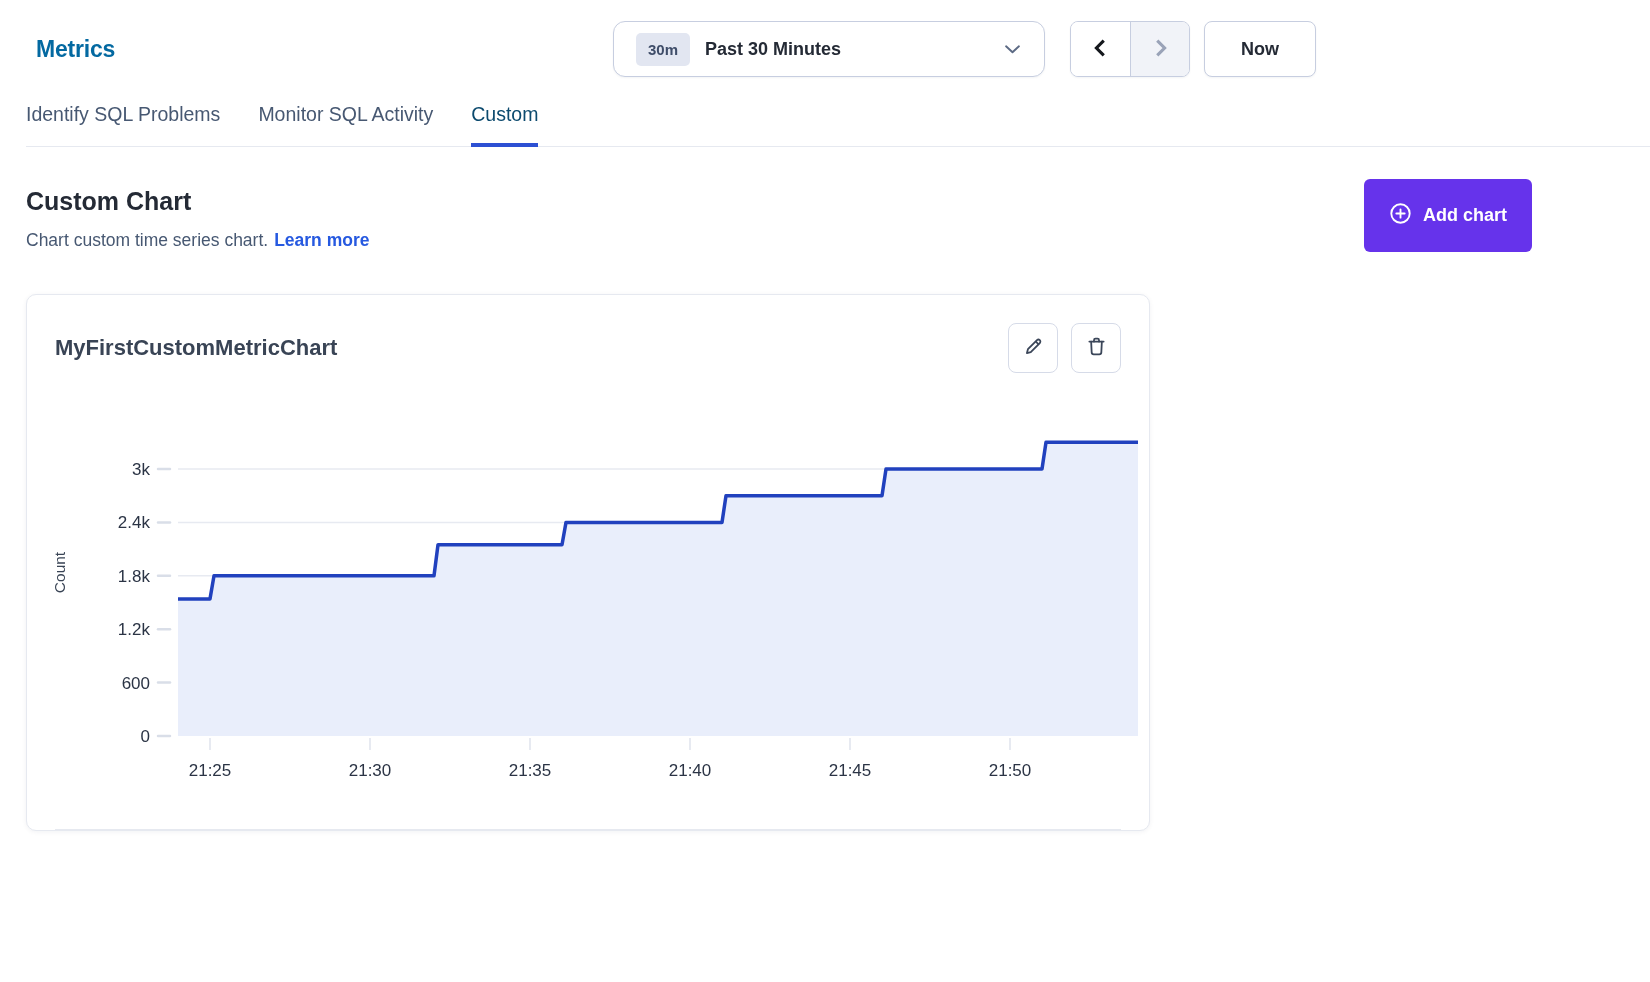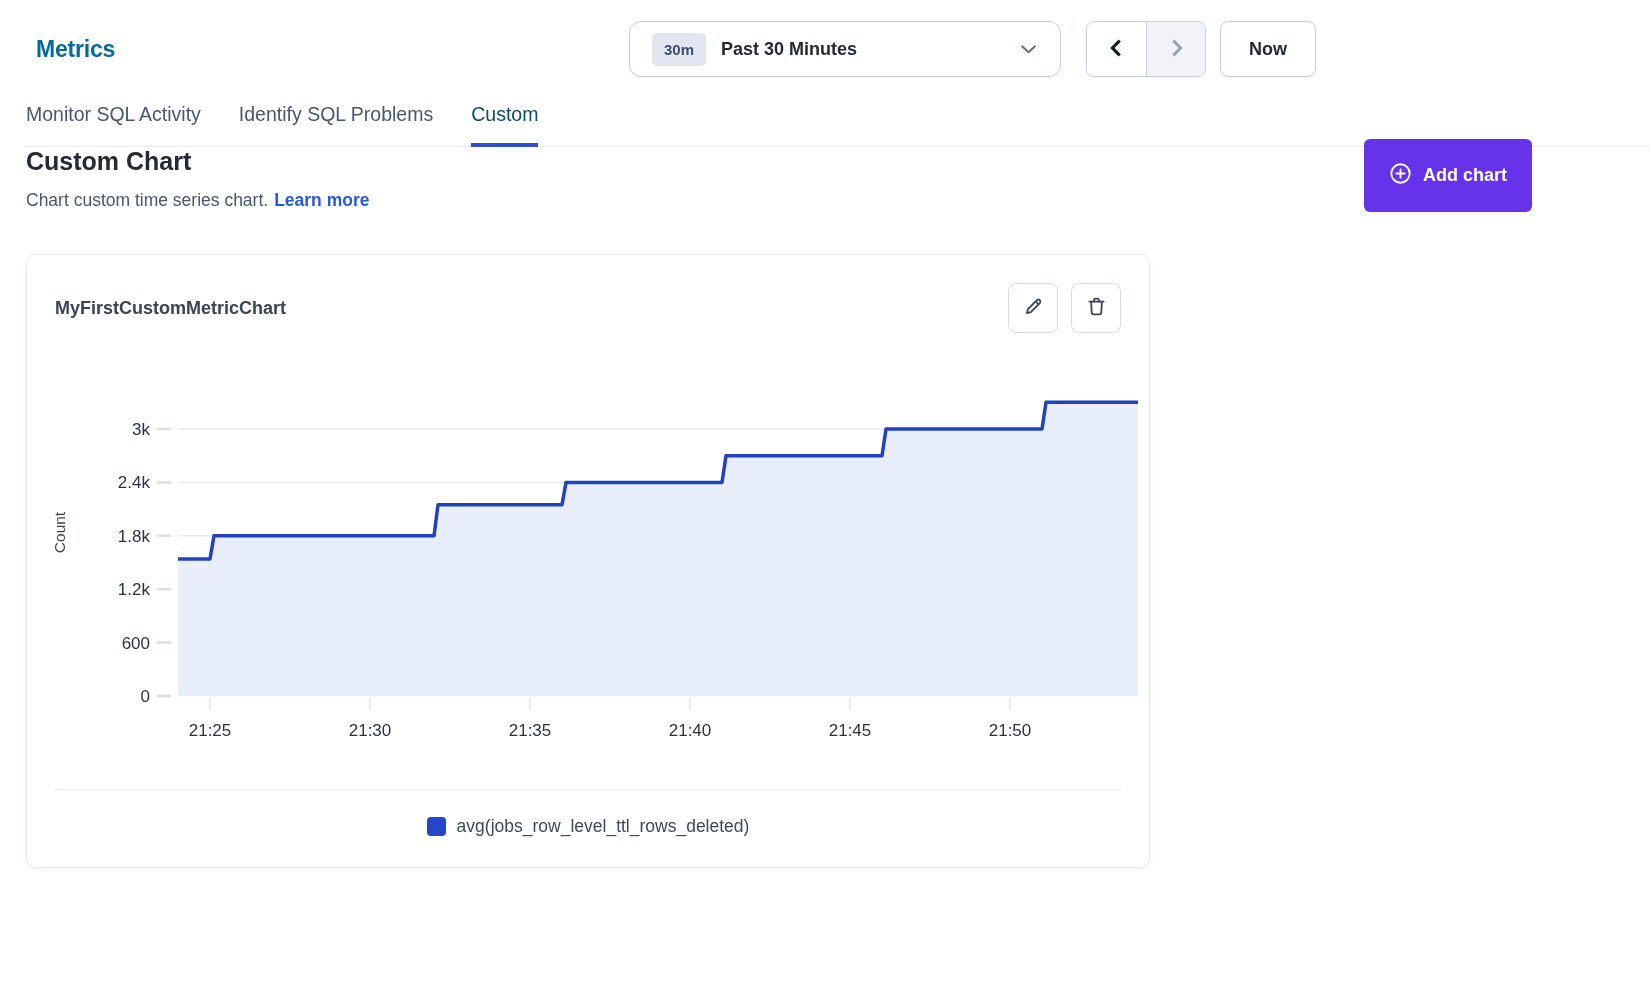--- a/index.html
+++ b/index.html
@@ -24,48 +24,48 @@
   .dropdown-label { flex:1; font-size:18px; font-weight:600; color:#242A35; }
 
   .btn-group {
     display:flex; height:56px; border:1px solid #C7CEE0; border-radius:8px; overflow:hidden;
     margin-left:25px; box-shadow:0 1px 2px rgba(20,30,60,.05); background:#fff;
   }
   .btn-arrow { width:59px; border:none; background:#fff; display:flex; align-items:center; justify-content:center; cursor:pointer; padding:0; }
   .btn-arrow.next { background:#F1F3F8; border-left:1px solid #C7CEE0; cursor:default; }
 
   .btn-now {
-    height:56px; width:96px; margin-left:14px; border:1px solid #C7CEE0; border-radius:8px; background:#fff;
+    height:56px; width:112px; margin-left:14px; border:1px solid #C7CEE0; border-radius:8px; background:#fff;
     font-family:inherit; font-size:18px; font-weight:600; color:#242A35; cursor:pointer;
     box-shadow:0 1px 2px rgba(20,30,60,.05);
   }
 
   
   .tabs { display:flex; gap:38px; margin-top:26px; border-bottom:1px solid #E6E9F0; }
   .tab { font-size:19.5px; color:#475872; padding-bottom:17px; border-bottom:4px solid transparent; margin-bottom:-1px; cursor:pointer; }
   .tab.active { color:#0c4a6e; border-bottom-color:#2D50D3; }
 
   
-  .section-row { display:flex; justify-content:space-between; align-items:flex-start; padding-right:118px; }
+  .section-row { display:flex; justify-content:space-between; align-items:flex-start; margin-top:40px; padding-right:118px; }
   .section-heading { font-size:25px; font-weight:700; color:#242A35; margin:0; }
   .section-sub { margin-top:14px; font-size:17.5px; color:#475872; }
   .learn-more { color:#2659E0; font-weight:600; text-decoration:none; cursor:pointer; margin-left:6px; }
   .btn-add {
     height:73px; padding:0 25px; margin-top:-8px; border:none; border-radius:6px; background:#6633EB;
     color:#fff; font-family:inherit; font-size:18px; font-weight:600;
     display:flex; align-items:center; gap:11px; cursor:pointer;
   }
 
   
   .card {
     width:1124px; margin-top:42px; background:#fff;
     border:1px solid #E6E9F0; border-radius:10px; box-shadow:0 1px 5px rgba(20,30,60,.06);
   }
   .card-header { display:flex; justify-content:space-between; align-items:center; padding:28px 28px 0 28px; }
-  .card-title { font-size:18px; font-weight:700; color:#394455; }
+  .card-title { font-size:22px; font-weight:700; color:#394455; }
   .icon-btns { display:flex; gap:13px; }
   .icon-btn { width:50px; height:50px; border:1px solid #D6DBE8; border-radius:8px; background:#fff;
     display:flex; align-items:center; justify-content:center; cursor:pointer; padding:0; }
 
   .chart-wrap { padding:30px 0 0 12px; }
   #chart-svg { display:block; }
   .tick-label { font-family:"Liberation Sans", sans-serif; font-size:17px; fill:#2B3445; }
   .axis-title { font-family:"Liberation Sans", sans-serif; font-size:15.5px; fill:#394455; }
 
   .card-divider { border:none; border-top:1px solid #E6E9F0; margin:46px 28px 0 28px; }
@@ -107,22 +107,22 @@
               </svg>
           </span>
         </button>
       </div>
 
       <button class="btn-now">Now</button>
     </div>
   </div>
 
   <div class="tabs">
+    <div class="tab">Identify SQL Problems</div>
     <div class="tab">Monitor SQL Activity</div>
-    <div class="tab">Identify SQL Problems</div>
     <div class="tab active">Custom</div>
   </div>
 
   <div class="section-row">
     <div>
       <h2 class="section-heading">Custom Chart</h2>
       <div class="section-sub">
         <span>Chart custom time series chart.</span><a class="learn-more">Learn more</a>
       </div>
     </div>
@@ -193,19 +193,15 @@
           <line x1="971" x2="971" y1="335" y2="347" stroke="#E7EAF1" stroke-width="2"></line>
           <text x="971" y="373" text-anchor="middle" class="tick-label">21:50</text>
           <path d="M 139 195.9 L 171.0 195.9 L 175.0 172.8 L 395.0 172.8 L 399.0 141.7 L 523.0 141.7 L 527.0 119.4 L 683.0 119.4 L 687.0 92.7 L 843.0 92.7 L 847.0 66.0 L 1003.0 66.0 L 1007.0 39.3 L 1099 39.3 L 1099 333 L 139 333 Z" fill="#E9EEFB" stroke="none"></path>
           <path d="M 139 195.9 L 171.0 195.9 L 175.0 172.8 L 395.0 172.8 L 399.0 141.7 L 523.0 141.7 L 527.0 119.4 L 683.0 119.4 L 687.0 92.7 L 843.0 92.7 L 847.0 66.0 L 1003.0 66.0 L 1007.0 39.3 L 1099 39.3" fill="none" stroke="#2141BE" stroke-width="3.5" stroke-linejoin="round"></path>
           <text x="26" y="169.5" text-anchor="middle" class="axis-title" transform="rotate(-90 26 169.5)">Count</text>
         </svg>
     </div>
 
     <hr class="card-divider">
 
-    <div class="legend-row">
-      <span class="legend-swatch" style="background: rgb(37, 70, 200);"></span>
-      <span class="legend-label">avg(jobs_row_level_ttl_rows_deleted)</span>
-    </div>
   </div>
 
 </div>
 
 </body></html>

